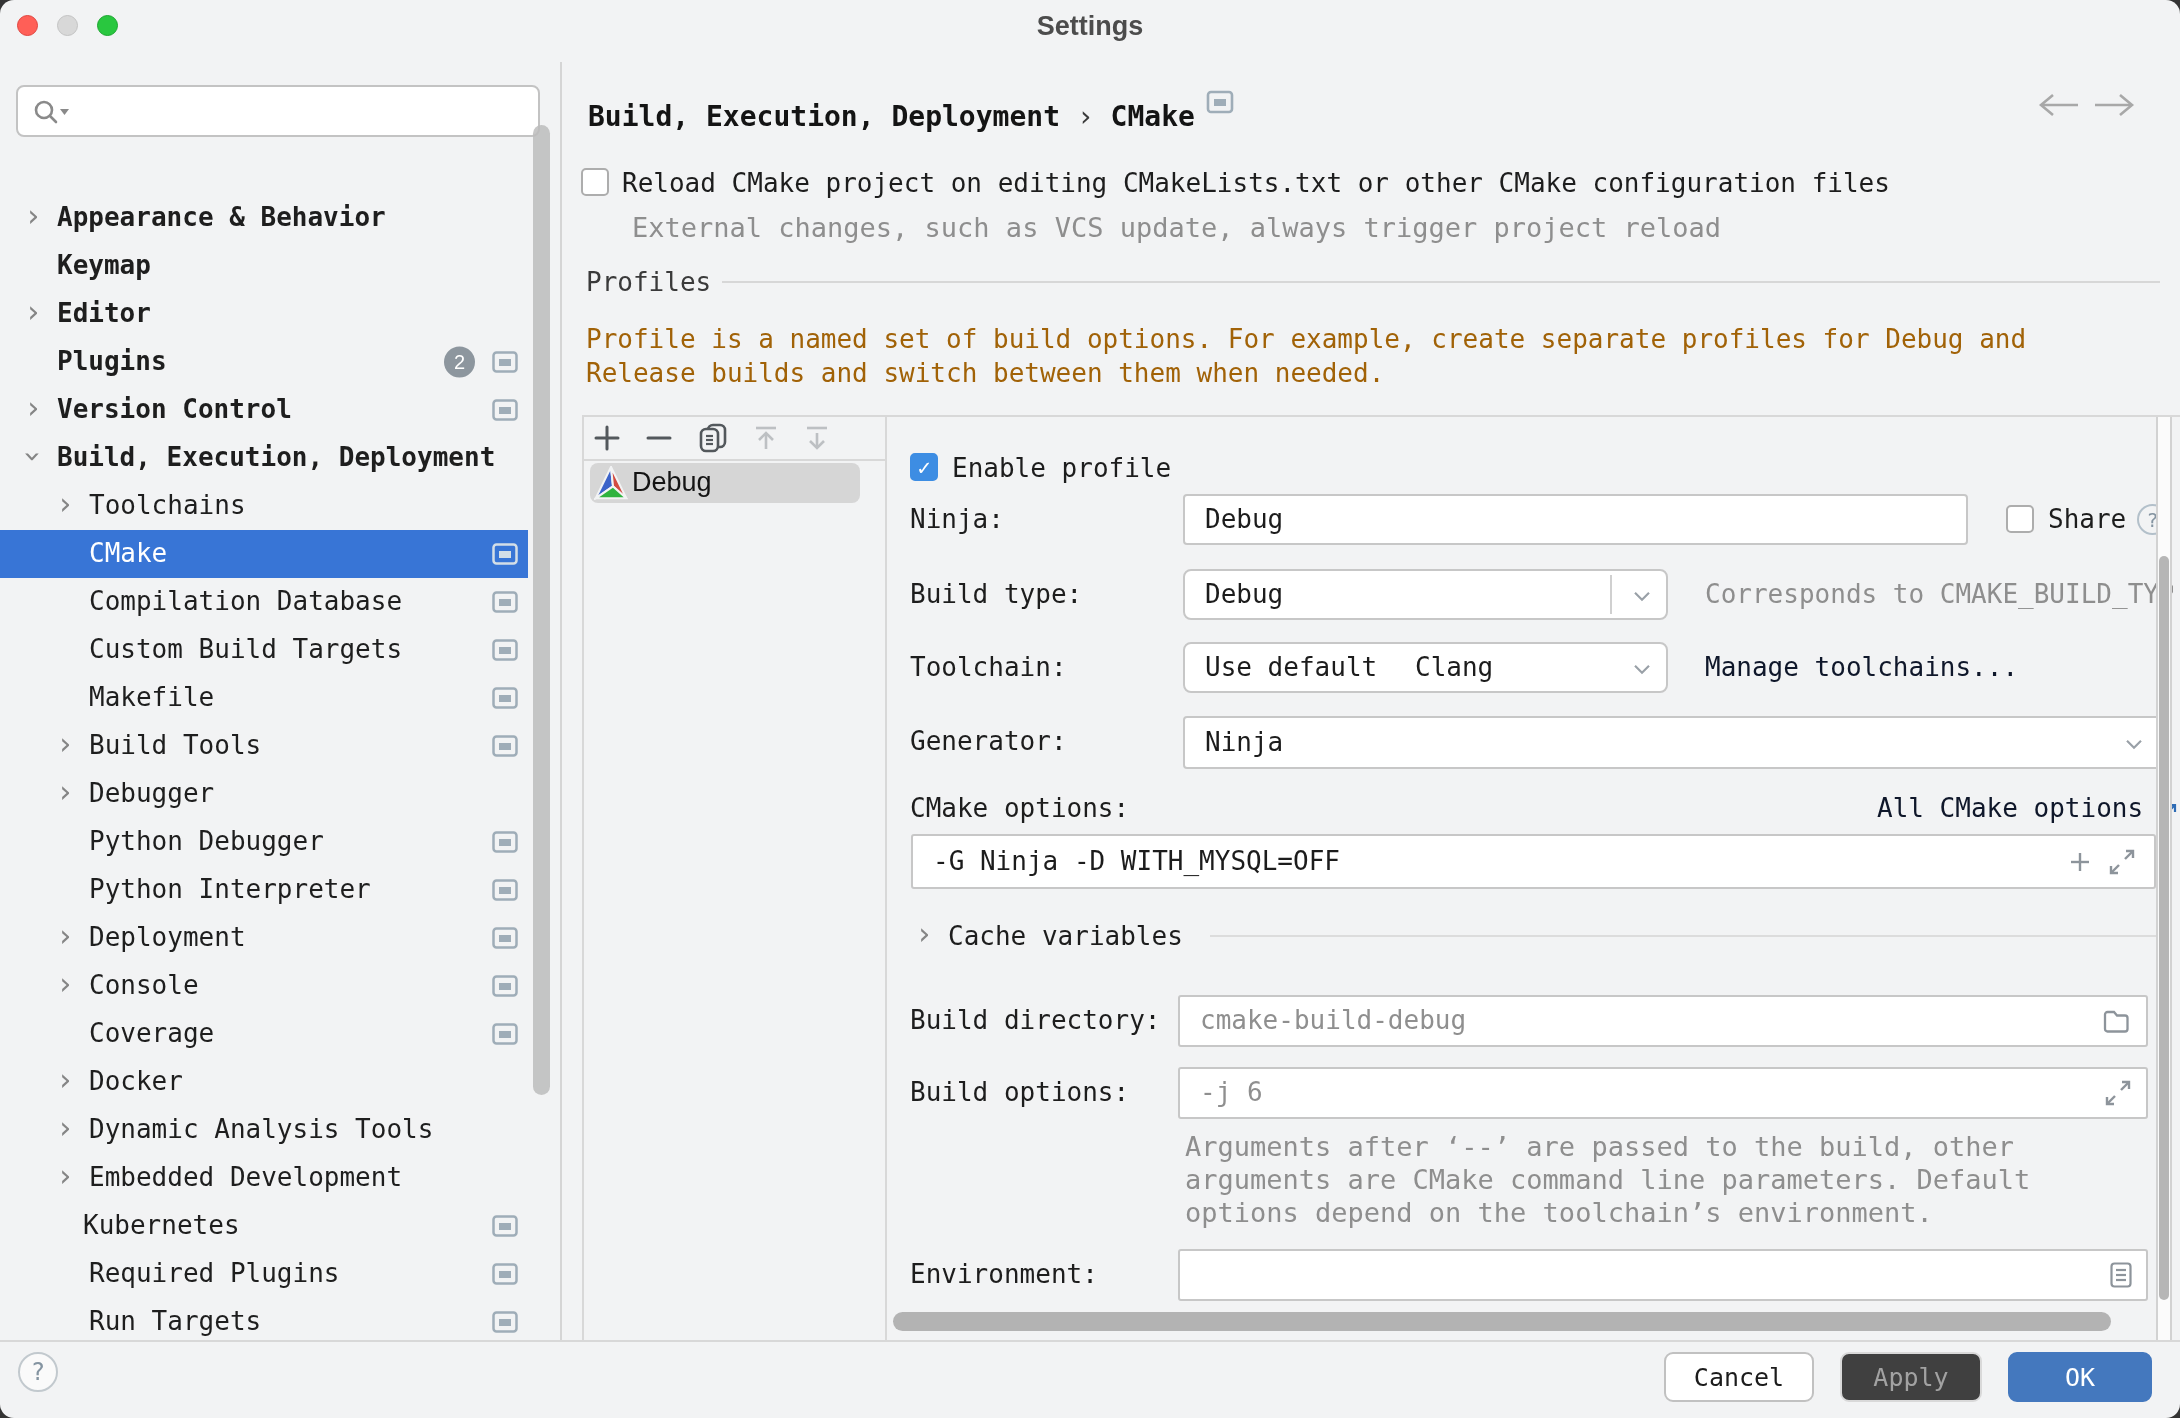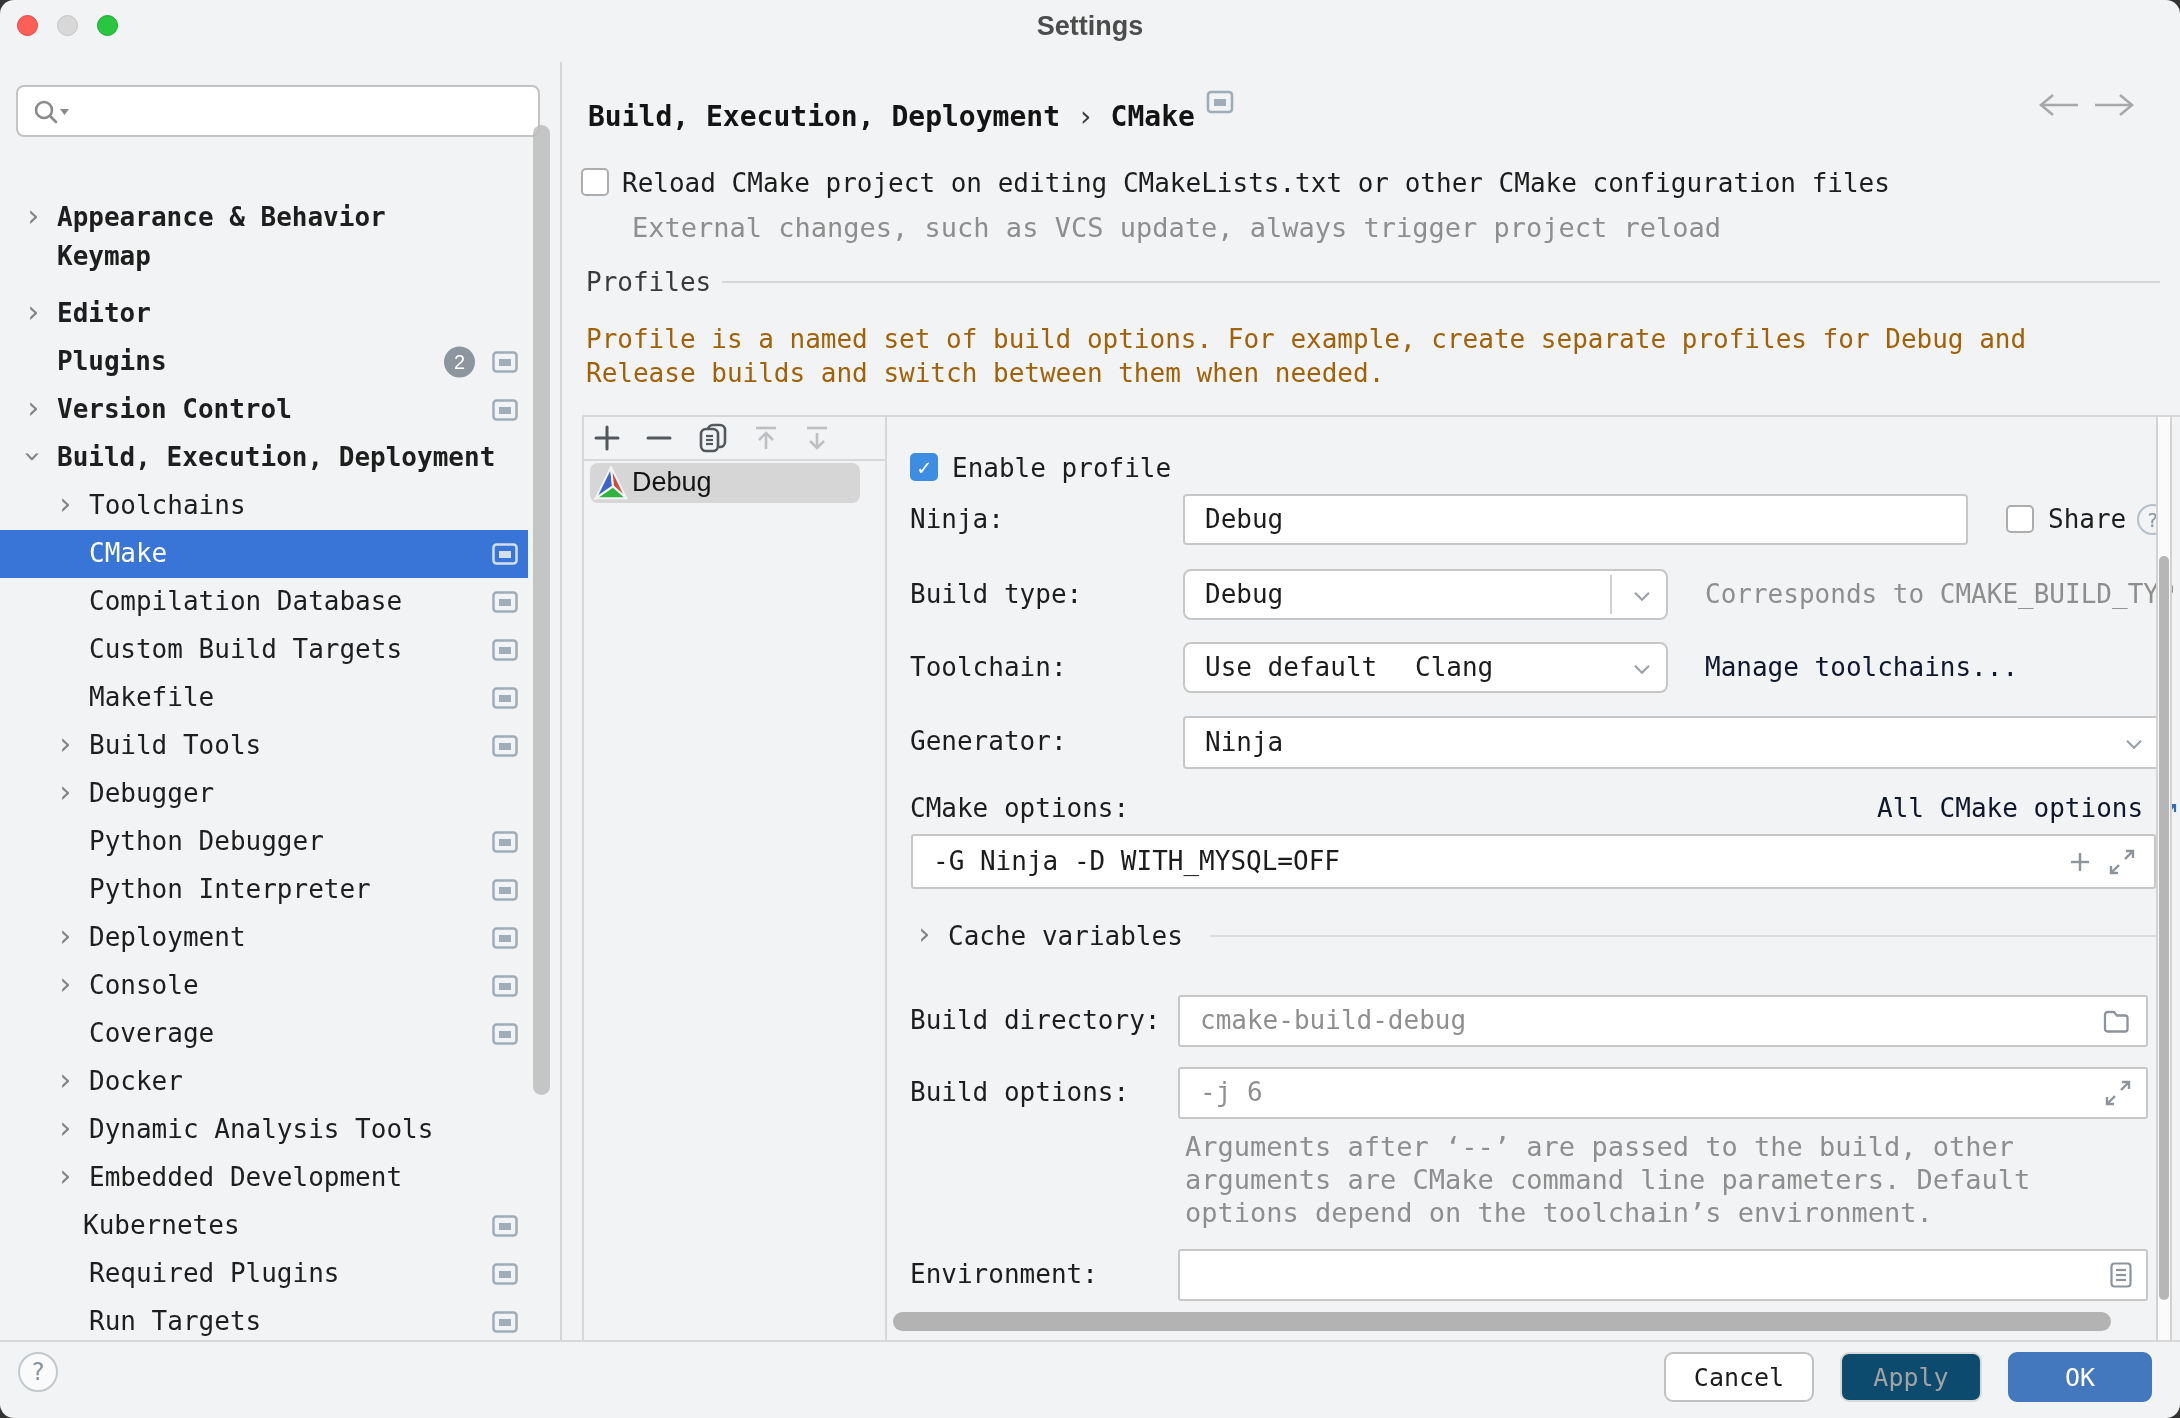--- a/index.html
+++ b/index.html
@@ -66,21 +66,21 @@
             justify-content:center;background:transparent;}
   .vscroll-track{position:absolute;left:2156px;top:417px;width:16px;height:923px;background:#fbfbfb;
                  border-left:2px solid #d2d2d2;border-right:2px solid #d2d2d2;}
   .vscroll-thumb{position:absolute;left:2159px;top:556px;width:10px;height:744px;background:#b6b6b6;border-radius:5px;}
   .hscroll-thumb{position:absolute;left:893px;top:1312px;width:1218px;height:19px;background:#b3b3b3;border-radius:10px;}
   
   .footer-line{position:absolute;left:0;top:1340px;width:2180px;height:2px;background:#d8d8d8;}
   .btn{position:absolute;top:1352px;height:50px;border-radius:9px;font-size:25px;
        display:flex;align-items:center;justify-content:center;font-family:"DejaVu Sans Mono",monospace;}
   .btn.cancel{left:1664px;width:150px;background:#fff;border:2px solid #c1c1c1;color:#1c1c1c;}
-  .btn.apply{left:1840px;width:142px;background:#0c4a6e;border:2px solid #d9d9d9;color:#a2a2a2;}
+  .btn.apply{left:1840px;width:142px;background:#404040;border:2px solid #d9d9d9;color:#a2a2a2;}
   .btn.ok{left:2008px;width:144px;background:#4478be;border:2px solid #4478be;color:#fff;}
 </style>
 </head>
 <body>
 
 <div class="window">
 
   <div class="titlebar">
     <span class="light" style="left:17px;background:#ff5f57;border:1px solid #e0443e;"></span>
     <span class="light" style="left:57px;background:#d8d8d8;border:1px solid #c3c3c3;"></span>
@@ -96,21 +96,21 @@
           <line x1="18" y1="19" x2="24" y2="25" stroke="#8a8a8a" stroke-width="2.6" stroke-linecap="round"></line>
           <polygon points="28,12 37,12 32.5,18" fill="#8a8a8a"></polygon>
         </svg>
       </span>
     </div>
     <div class="tree" id="tree">
         <div class="tree-row" style="top: 144px;">
           <span class="chev" style="left:24px">›</span>
           <span class="tlabel b" style="left:57px">Appearance &amp; Behavior</span>
         </div>
-        <div class="tree-row" style="top: 183px; padding-left: 41px;">
+        <div class="tree-row" style="top: 192px; padding-left: 41px;">
           <span class="tlabel b" style="left:57px">Keymap</span>
         </div>
         <div class="tree-row" style="top: 240px;">
           <span class="chev" style="left:24px">›</span>
           <span class="tlabel b" style="left:57px">Editor</span>
         </div>
         <div class="tree-row" style="top: 288px;">
           <span class="tlabel b" style="left:57px">Plugins</span>
           <span class="badge">2</span>
           <span class="cfg">

